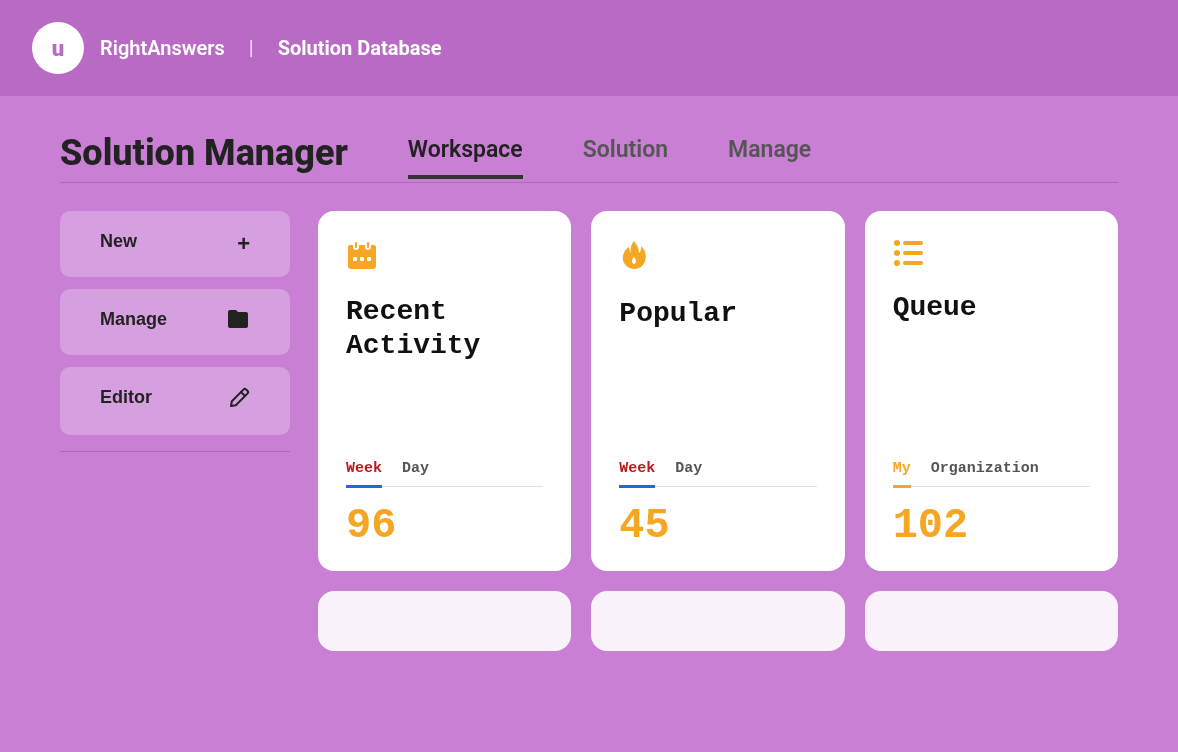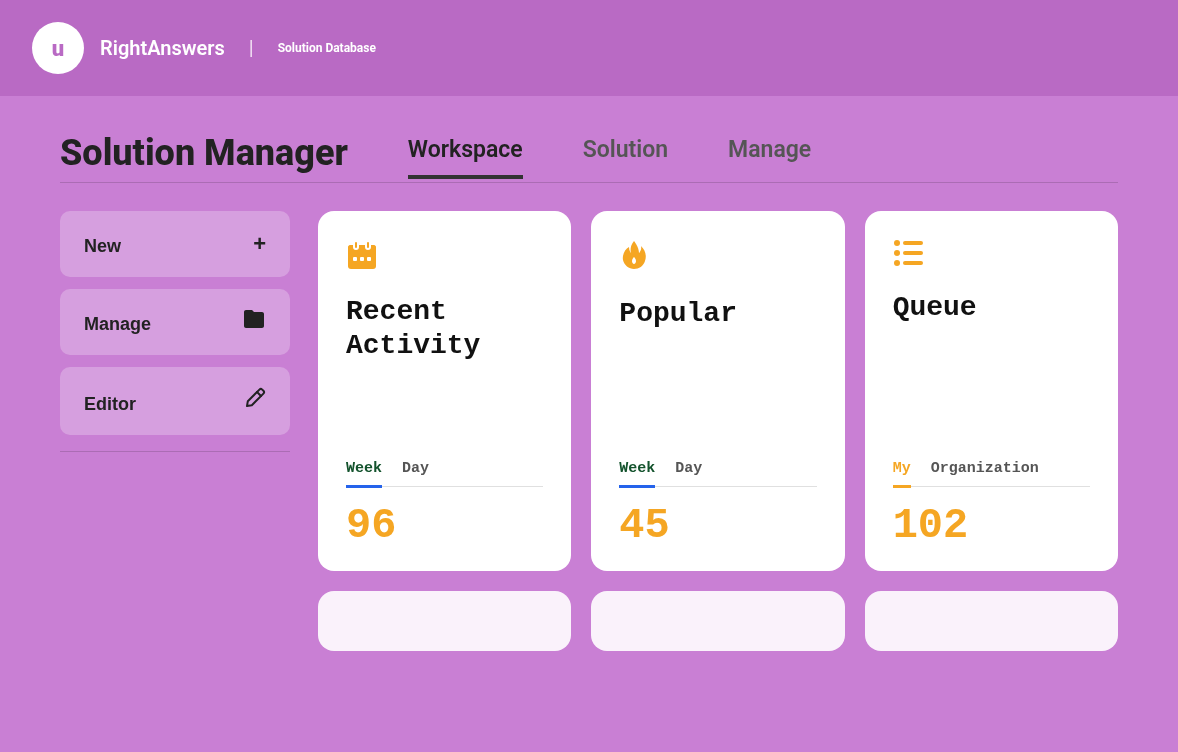--- a/index.html
+++ b/index.html
@@ -38,21 +38,21 @@
       font-weight: 600;
       color: #ffffff;
     }
     .header-divider {
       color: white;
       font-size: 20px;
       margin: 0 8px;
       opacity: 0.8;
     }
     .header-subtitle {
-      font-size: 12px;
+      font-size: 20px;
       font-weight: 700;
       color: white;
     }
 
     
     .main {
       padding: 0 60px 40px 60px;
     }
 
     
@@ -108,23 +108,23 @@
       flex-direction: column;
       gap: 12px;
       width: 230px;
       flex-shrink: 0;
       padding-bottom: 20px;
     }
     .sidebar-btn {
       background: rgba(255,255,255,0.25);
       border: none;
       border-radius: 10px;
-      padding: 20px 24px;
-      display: flex;
-      align-items: flex-end;
+      padding: 20px 40px;
+      display: flex;
+      align-items: flex-start;
       justify-content: space-between;
       cursor: pointer;
       font-size: 18px;
       font-weight: 700;
       color: #222;
       width: 100%;
     }
     .sidebar-icon {
       font-size: 22px;
     }
@@ -172,21 +172,21 @@
     .card-tab {
       font-size: 15px;
       font-weight: 600;
       color: #555;
       padding-bottom: 8px;
       cursor: pointer;
       border-bottom: 3px solid transparent;
       margin-bottom: -1.5px;
     }
     .card-tab.active {
-      color: #14532d;
+      color: #b91c1c;
       border-bottom: 3px solid #2563eb;
     }
     .card-tab.active-orange {
       color: #f5a623;
       border-bottom: 3px solid #f5a623;
     }
     .card-number {
       font-size: 42px;
       font-weight: 800;
       color: #f5a623;

